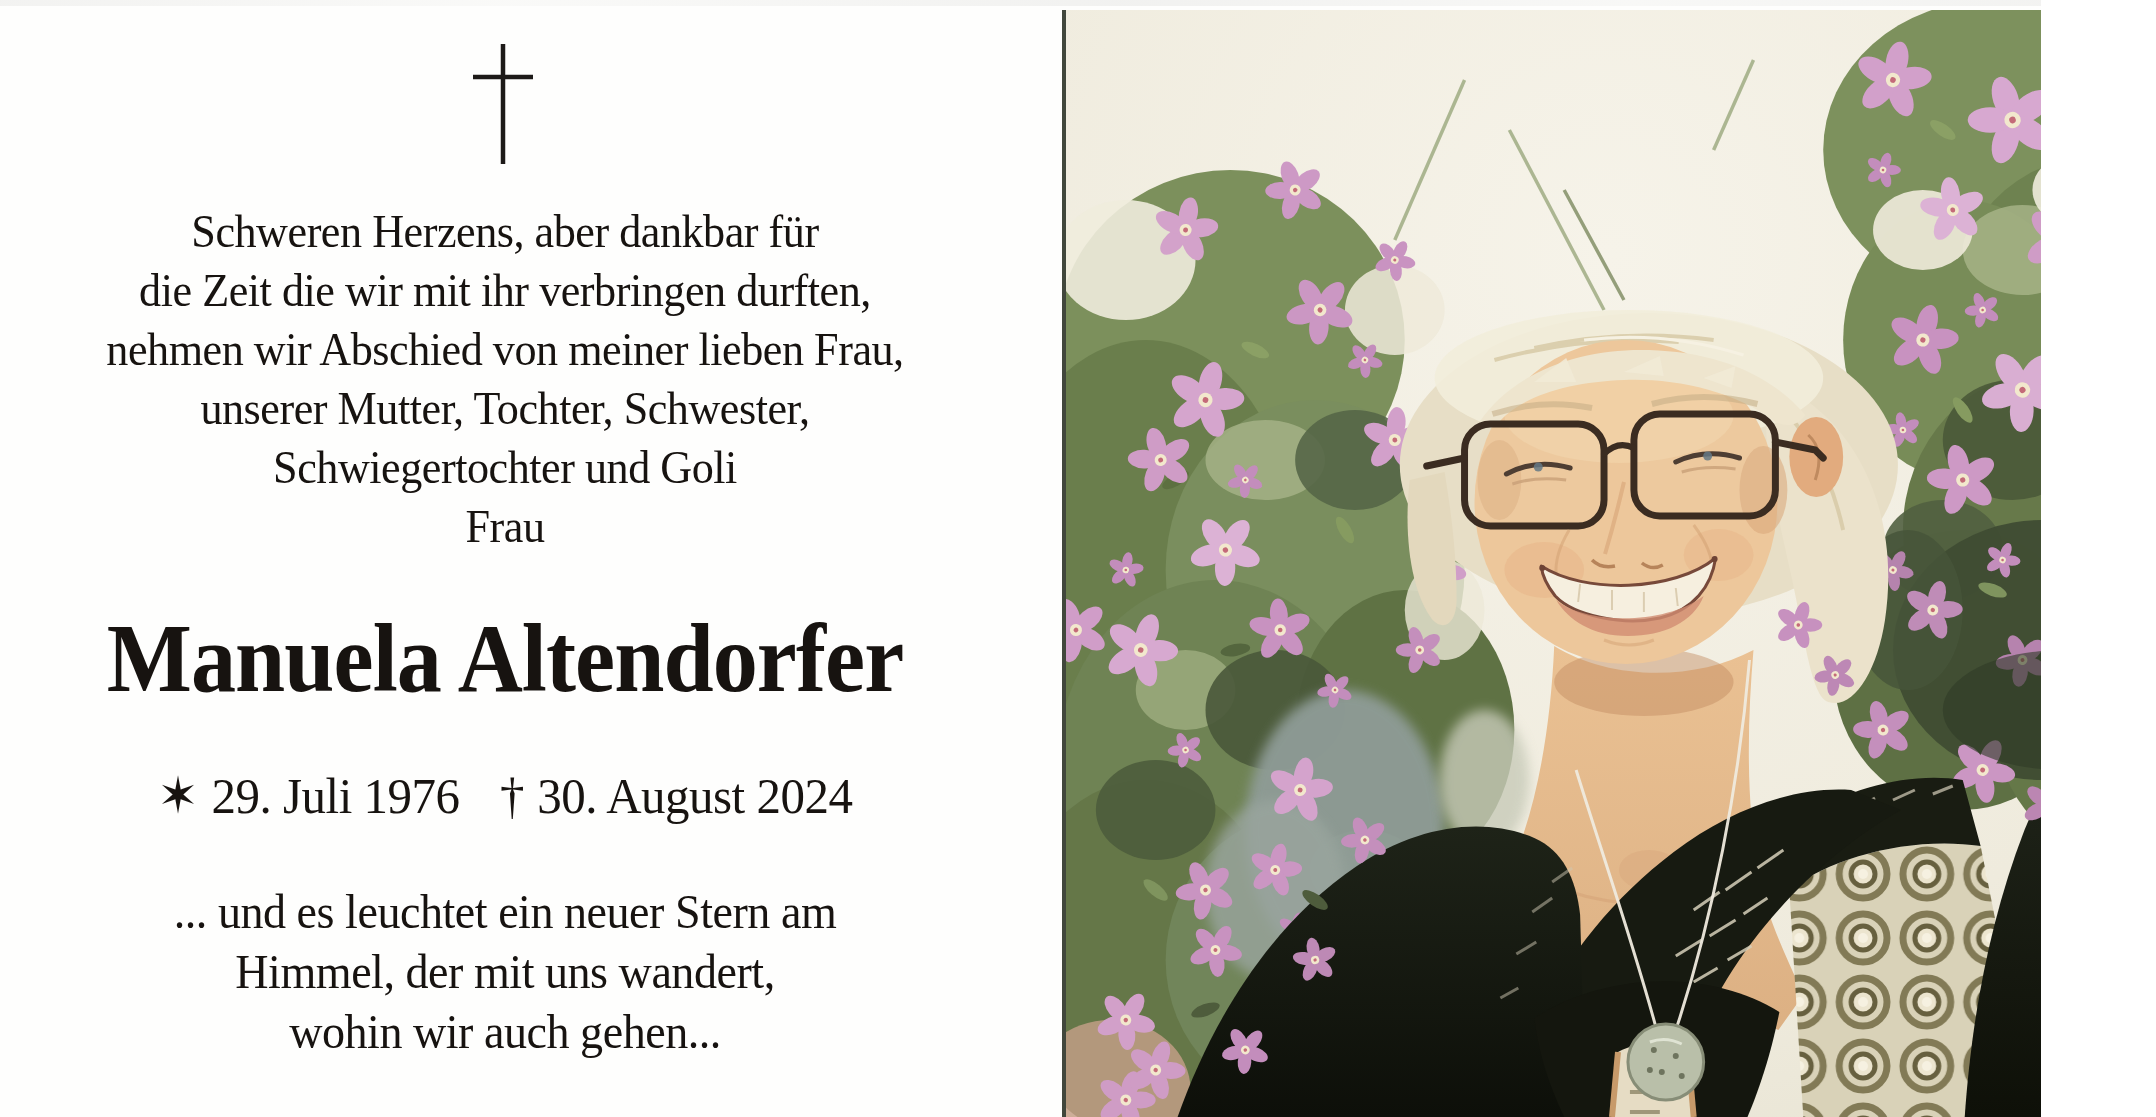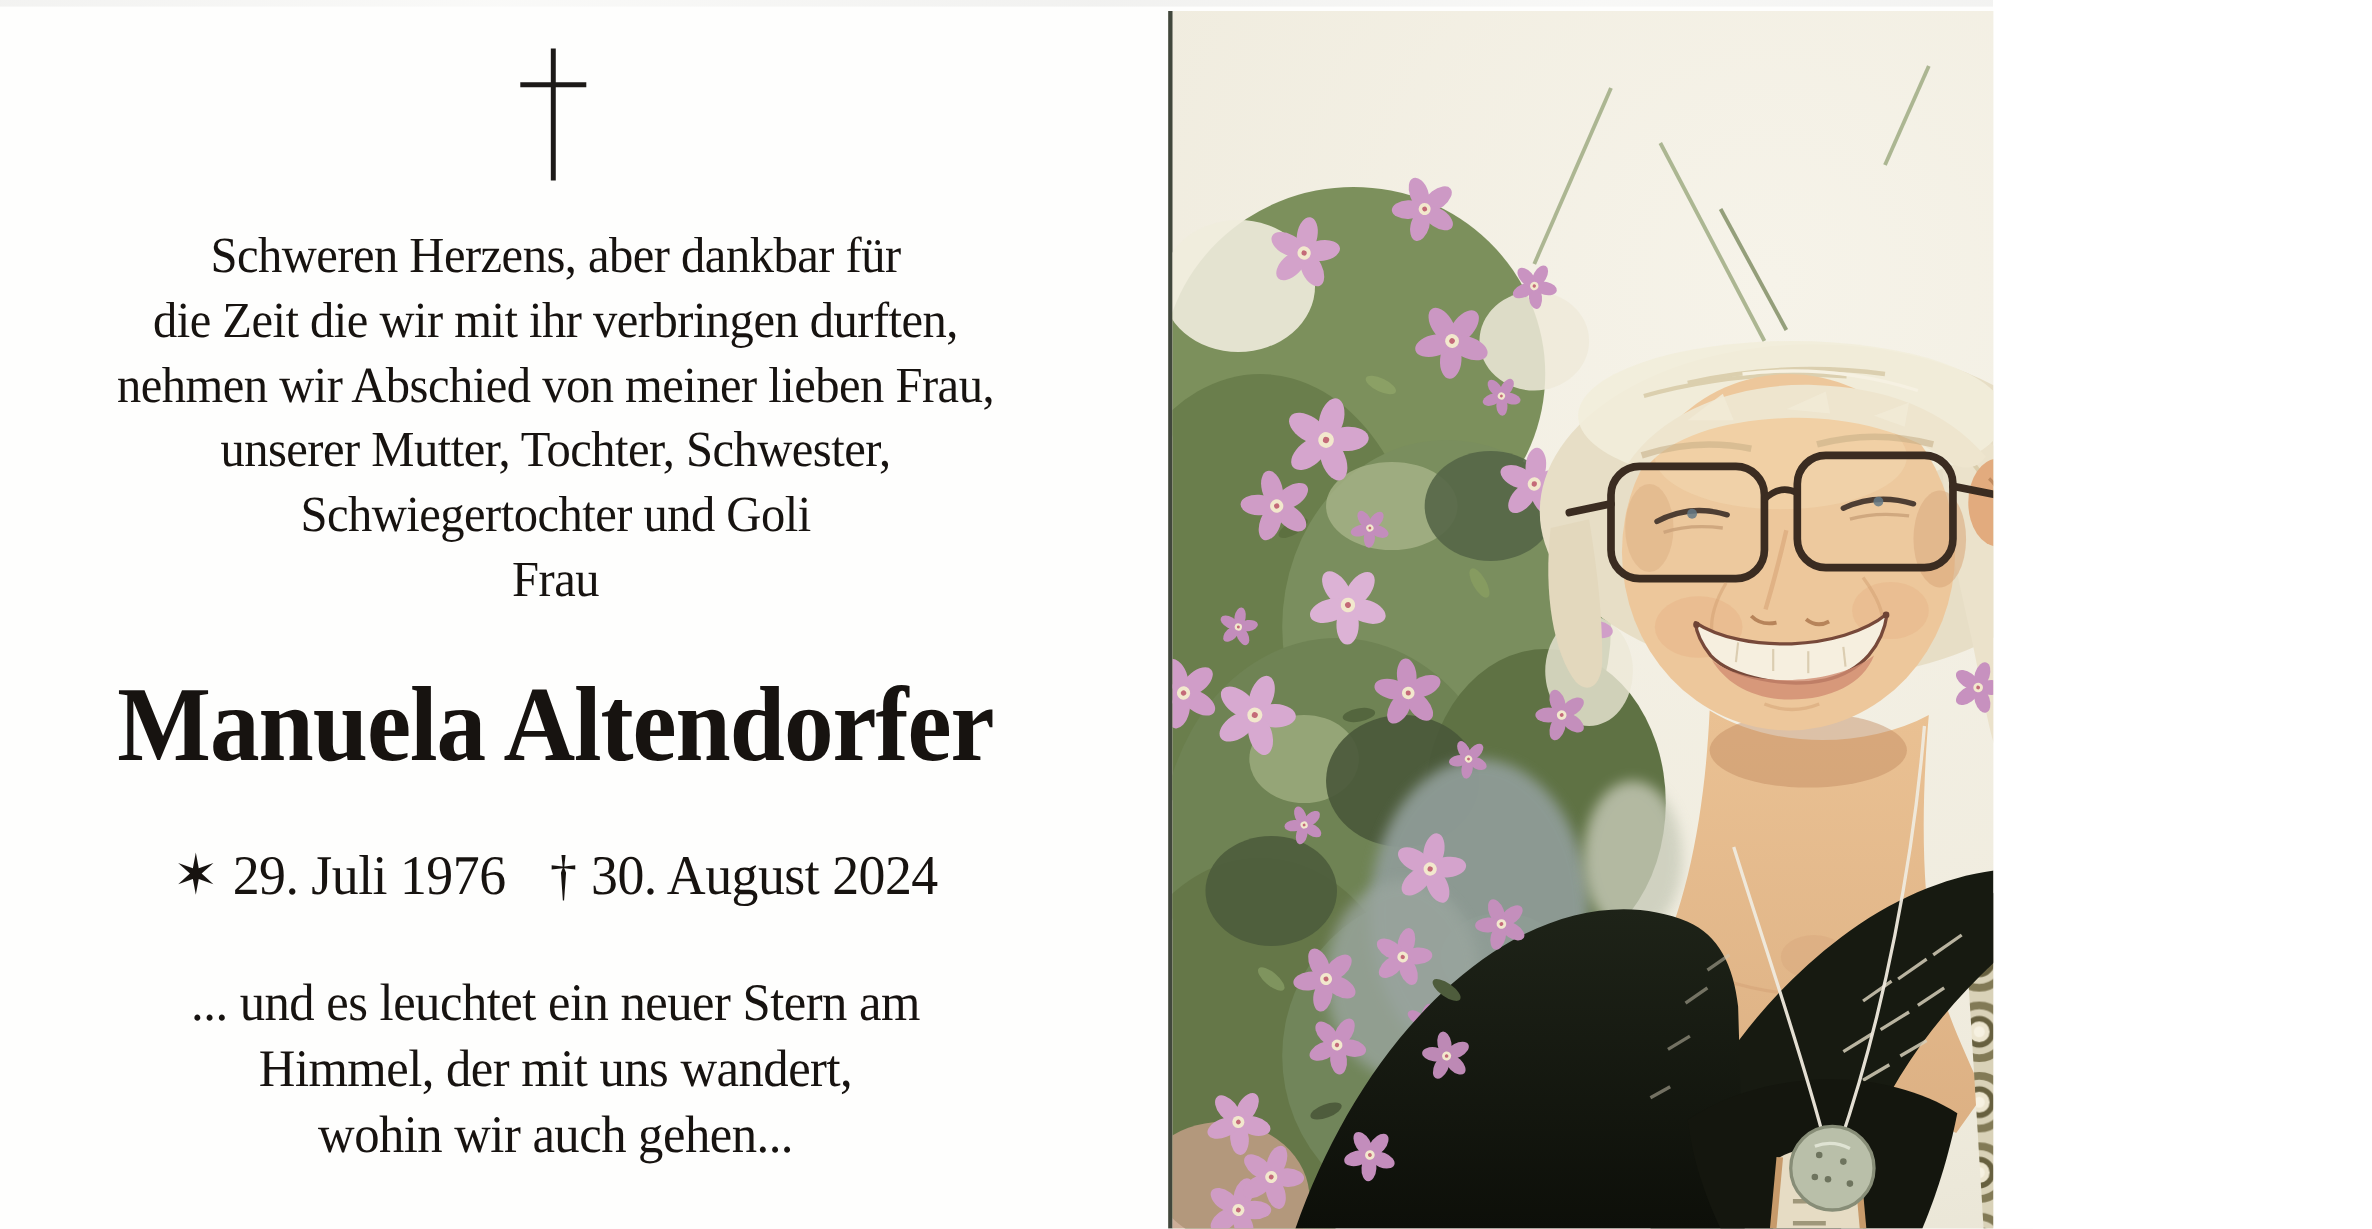--- a/index.html
+++ b/index.html
@@ -1,16 +1,16 @@
 <!DOCTYPE html>
 <html><head>
 <meta charset="utf-8">
 <style>
   html,body{margin:0;padding:0;background:#ffffff;}
-  .card{position:relative;width:1812px;height:1117px;background:#fefefd;overflow:hidden;
+  .card{position:relative;width:2041px;height:1117px;background:#fefefd;overflow:hidden;
         font-family:"Liberation Serif", serif;color:#171310;}
   .scan-top{position:absolute;top:0;left:0;width:100%;height:6px;opacity:.55;
         background:linear-gradient(90deg,#e9e9e7,#f6f6f4 25%,#e7e7e5 55%,#f3f3f1 80%,#e9e9e7);}
   .text-panel{position:absolute;left:0;top:0;width:1062px;height:1117px;}
   .block{position:absolute;left:0;width:1010px;text-align:center;transform:scaleX(.96);transform-origin:50% 0;}
   .cross{position:absolute;left:458px;top:40px;width:90px;height:128px;}
   .intro{top:202px;font-size:46px;line-height:59px;letter-spacing:-0.5px;}
   .intro span{display:block;}
   .name{top:608px;font-size:97px;font-weight:700;letter-spacing:-1px;line-height:1.05;
         transform:scaleX(.93);transform-origin:50% 0;margin:0;}

